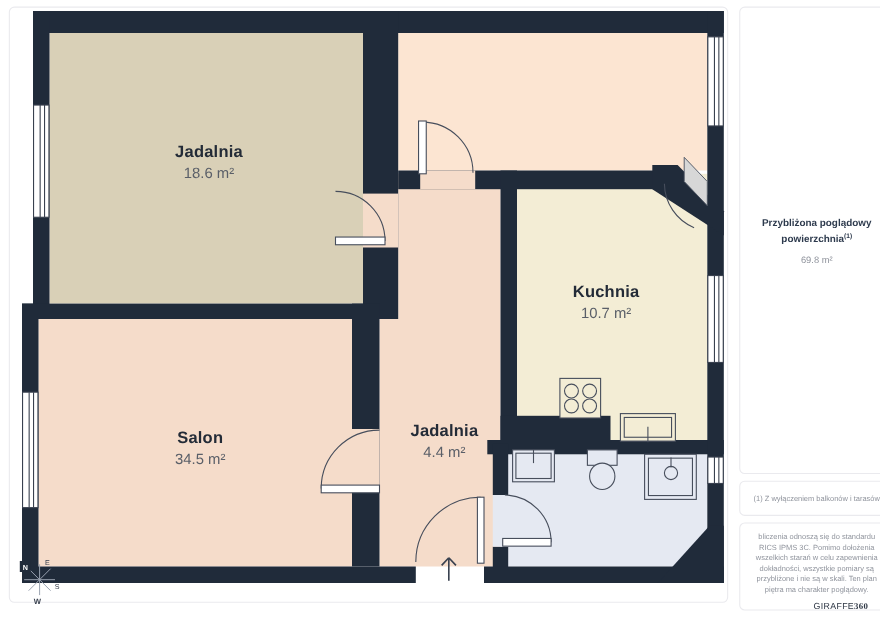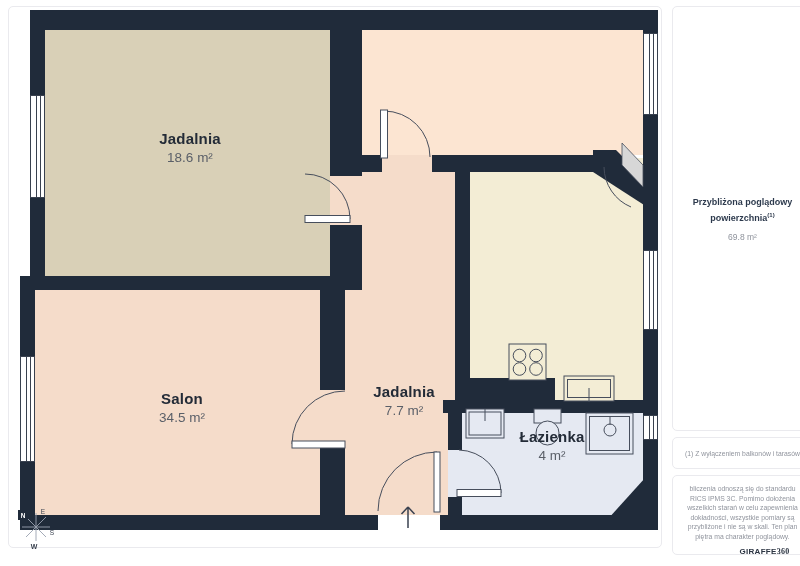--- a/index.html
+++ b/index.html
@@ -14,21 +14,21 @@
   .card-total{left:672px;top:6px;width:141px;height:425px;display:flex;flex-direction:column;
               align-items:center;justify-content:center;text-align:center;padding:0 13px;}
   .total-label{font-size:9px;font-weight:700;color:#2d3a4d;line-height:13px;}
   .total-label sup{font-size:6px;}
   .total-value{font-size:8.5px;color:#8f939c;margin-top:7px;text-align:center;}
   .card-footnote{left:672px;top:437px;width:141px;height:32px;display:flex;align-items:center;
                  justify-content:center;font-size:6.8px;color:#90949d;white-space:nowrap;}
   .card-disclaimer{left:672px;top:475px;width:141px;height:80px;padding:8px 9px;font-size:6.8px;
                    line-height:9.6px;color:#90949d;text-align:center;}
   .brand-line{margin-top:5px;font-size:8px;color:#2b3442;letter-spacing:.3px;}
-  .brand-name{font-weight:700;padding-left:44px;}
+  .brand-name{font-weight:400;padding-left:44px;}
   .brand-number{font-weight:800;font-family:Liberation Serif, serif;}
 </style>
 </head>
 <body>
 
 <div class="page">
 
   <div class="card plan-card"></div>
 
   <svg class="plan-svg" width="800" height="566" viewBox="0 0 800 566">
@@ -168,31 +168,31 @@
       <text x="23" y="10" font-size="6.5" fill="#39414f" text-anchor="middle">E</text>
       <text x="32" y="31" font-size="6.5" fill="#39414f" text-anchor="middle">S</text>
       <text x="14" y="45" font-size="7" font-weight="700" fill="#39414f" text-anchor="middle">W</text>
     </g>
   </svg>
 
   <div class="room-label" style="left:190px;top:130px">
     <div class="room-name">Jadalnia</div>
     <div class="room-area">18.6 m²</div>
   </div>
+  <div class="room-label" style="left:551px;top:257px">
+    <div class="room-name">Kuchnia</div>
+    <div class="room-area">10.7 m²</div>
+  </div>
   <div class="room-label" style="left:182px;top:390px">
     <div class="room-name">Salon</div>
     <div class="room-area">34.5 m²</div>
   </div>
   <div class="room-label" style="left:404px;top:383px">
     <div class="room-name">Jadalnia</div>
-    <div class="room-area">7.7 m²</div>
-  </div>
-  <div class="room-label" style="left:552px;top:428px">
-    <div class="room-name">Łazienka</div>
-    <div class="room-area">4 m²</div>
+    <div class="room-area">4.4 m²</div>
   </div>
 
   <div class="card card-total">
     <div class="total-label">
       <span>Przybliżona poglądowy powierzchnia</span><sup>(1)</sup>
     </div>
     <div class="total-value">69.8 m²</div>
   </div>
 
   <div class="card card-footnote">

